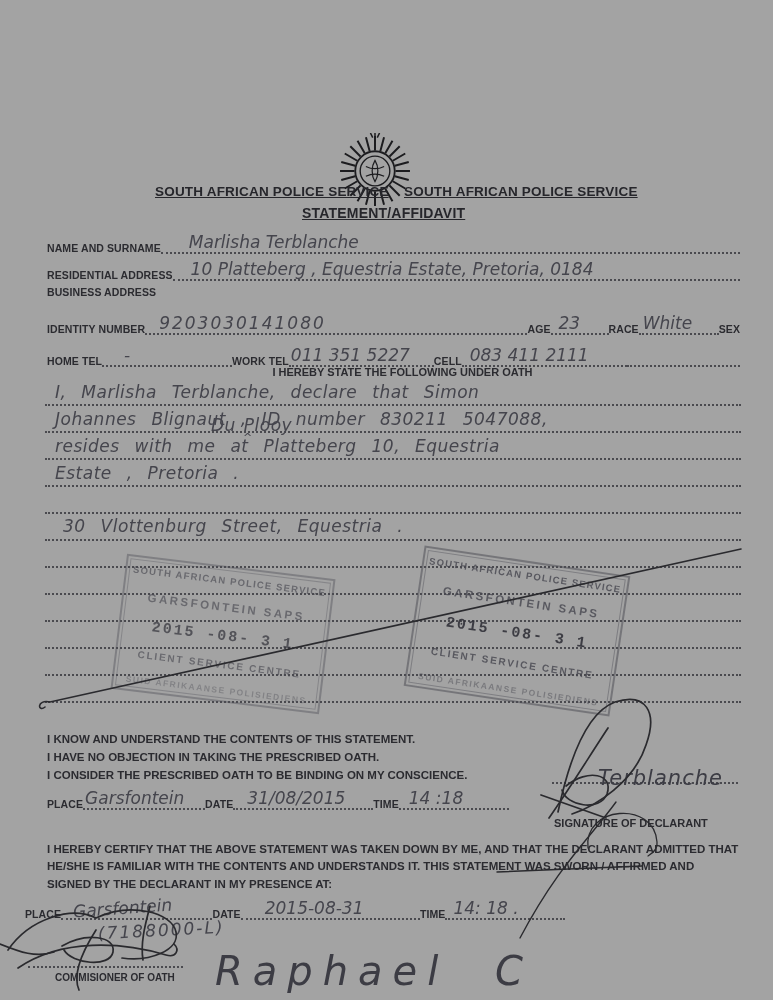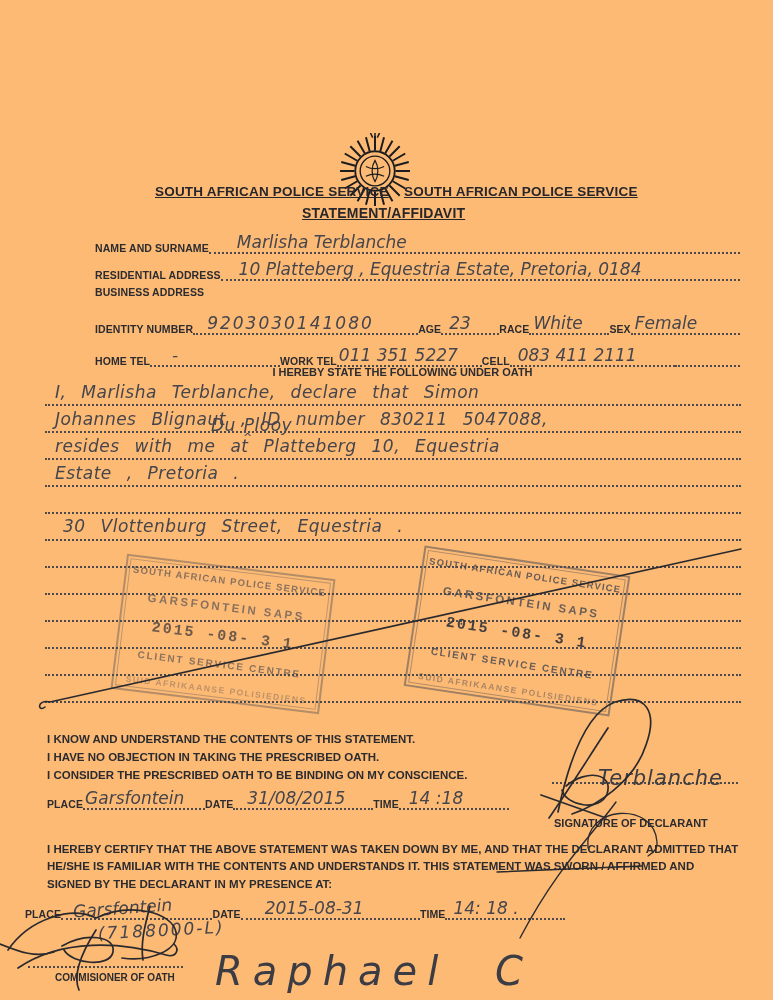--- a/index.html
+++ b/index.html
@@ -1,27 +1,27 @@
 <!DOCTYPE html>
 <html><head>
 <meta charset="utf-8">
 <style>
   html,body{margin:0;padding:0;background:#e8e8e8;}
   #page{
     position:relative;width:773px;height:1000px;margin:0 auto;
-    background:#fdba74;overflow:hidden;
+    background:#a3a3a3;overflow:hidden;
     font-family:"Liberation Sans",sans-serif;color:#26262b;
   }
   
   .ptitle{font-weight:bold;font-size:13.5px;letter-spacing:.2px;text-decoration:underline;white-space:nowrap;}
   .plabel{font-weight:bold;font-size:10.5px;letter-spacing:.1px;white-space:nowrap;color:#2b2b30;}
   .pbold{font-weight:bold;font-size:11.5px;color:#2b2b30;}
   .abs{position:absolute;}
   
-  .fieldrow{position:absolute;left:47px;right:33px;display:flex;align-items:flex-end;margin-left:48px;}
+  .fieldrow{position:absolute;left:47px;right:33px;display:flex;align-items:flex-end;}
   .dotfill{flex:1;border-bottom:2px dotted #4a4a4f;position:relative;height:20px;}
   .dotfix{border-bottom:2px dotted #4a4a4f;position:relative;height:20px;}
   .ruled{position:absolute;left:0;right:0;border-bottom:2px dotted #4a4a4f;height:0;}
   
   .hw{
     font-family:"DejaVu Sans",sans-serif;font-style:italic;
     color:#45454d;font-size:17px;white-space:nowrap;line-height:1;
   }
   .hw-inline{position:absolute;left:8px;bottom:1px;}
   .hw-line{position:absolute;word-spacing:9px;letter-spacing:.5px;}
@@ -92,23 +92,20 @@
     </span>
     <span class="plabel">AGE</span>
     <span class="dotfix" style="width:58px;">
       <span class="hw hw-inline">23</span>
     </span>
     <span class="plabel">RACE</span>
     <span class="dotfix" style="width:80px;">
       <span class="hw hw-inline" style="left:4px;">White</span>
     </span>
     <span class="plabel">SEX</span>
-    <span class="dotfill">
-      <span class="hw hw-inline" style="left:4px;">Female</span>
-    </span>
   </div>
 
   <div class="fieldrow" style="top:345px;">
     <span class="plabel">HOME TEL</span>
     <span class="dotfix" style="width:130px;">
       <span class="hw hw-inline" style="left:22px;">-</span>
     </span>
     <span class="plabel">WORK TEL</span>
     <span class="dotfix" style="width:145px;">
       <span class="hw hw-inline" style="left:2px;">011 351 5227</span>

